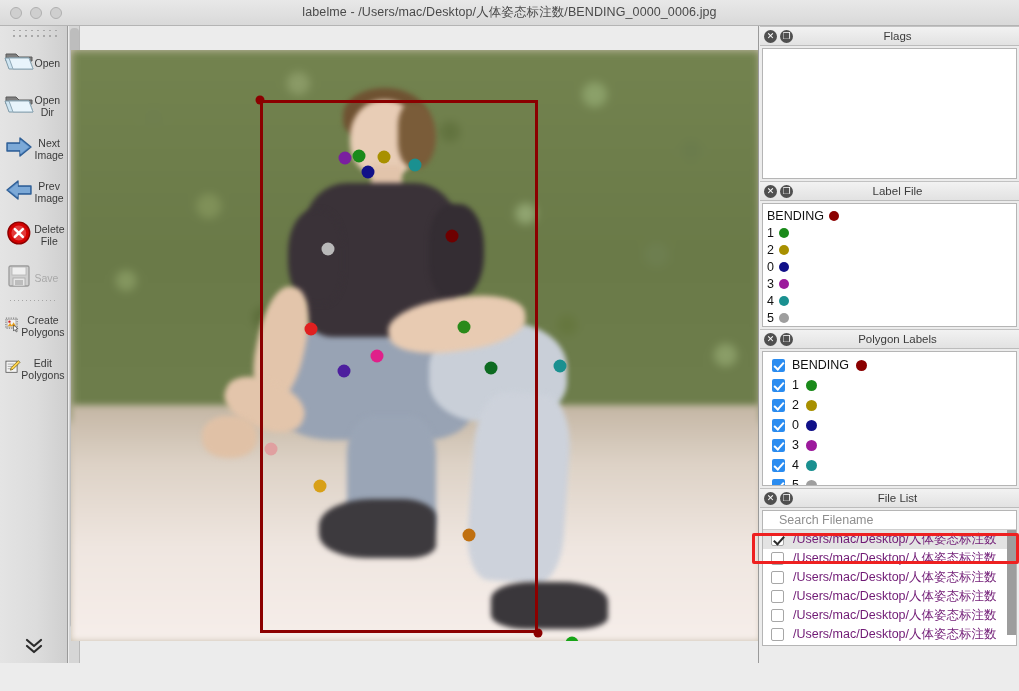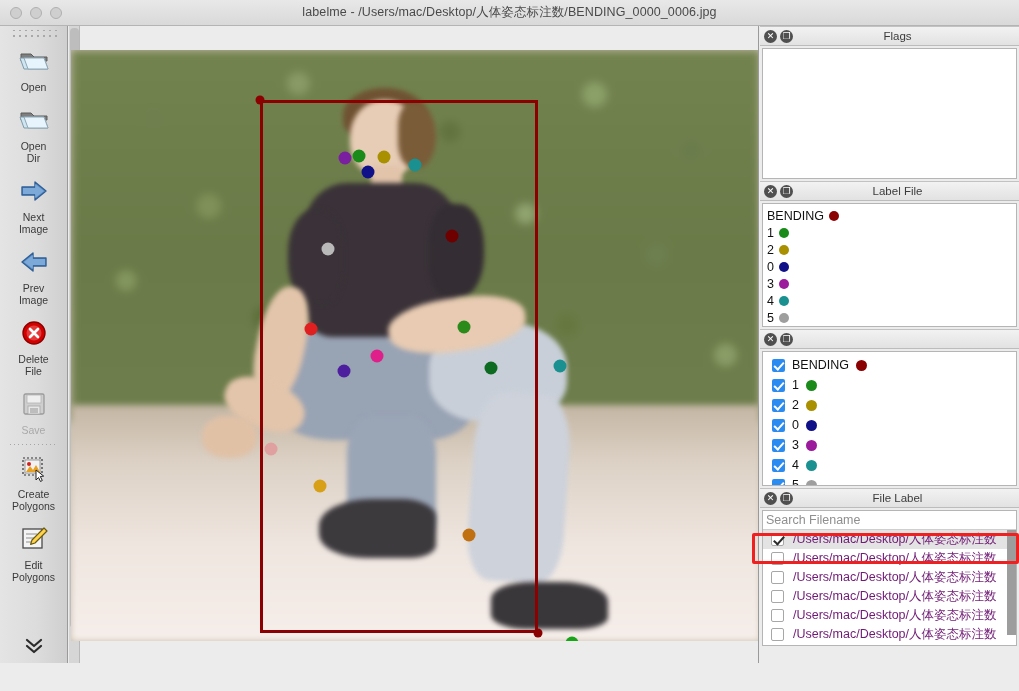--- a/index.html
+++ b/index.html
@@ -40,21 +40,21 @@
     border-right: 1px solid #9a9a9a;
     display: flex; flex-direction: column; align-items: center;
     padding-top: 4px;
   }
   .tb-grip {
     width: 46px; height: 8px; margin-bottom: 2px;
     background-image: radial-gradient(circle, #a8a8a8 1px, transparent 1px);
     background-size: 6px 6px; background-position: 0 3px;
   }
   .tb-item {
-    width: 66px; display: flex; flex-direction: column; align-items: center;
+    width: 66px; display: flex; flex-direction: row; align-items: center;
     padding: 5px 2px 6px 2px; cursor: default;
   }
   .tb-label {
     font-size: 10.5px; color: #3a3a3a; text-align: center;
     line-height: 12px; margin-top: 4px;
   }
   .tb-item.disabled .tb-label { color: #a9a9a9; }
   .tb-icon { width: 32px; height: 32px; display: block; }
   .tb-sep {
     width: 48px; height: 1px; margin: 2px 0 2px 0;
@@ -192,21 +192,21 @@
   }
   .cb::after {
     content: ""; position: absolute; left: 4px; top: 1px;
     width: 4px; height: 8px; border: solid #fff;
     border-width: 0 2px 2px 0; transform: rotate(42deg);
   }
   .pl-row .dot { width: 11px; height: 11px; }
 
   #search-field {
     height: 19px; border-bottom: 1px solid #cfcfcf; background: #fff;
-    display: flex; align-items: center; padding-left: 3px;
+    display: flex; align-items: center; padding-left: 16px;
     font-size: 12.5px; color: #8f8f8f;
   }
   .fl-row {
     display: flex; align-items: center; gap: 9px;
     height: 19px; padding-left: 8px;
     font-size: 12.5px; color: #701a75; white-space: nowrap; overflow: hidden;
   }
   .fl-row.selected { background: #e3e3e3; }
   .fcb {
     width: 13px; height: 13px; border: 1px solid #a7a7a7; border-radius: 2px;
@@ -444,20 +444,21 @@
           <span class="dot" style="background: rgb(158, 158, 158);"></span>
         </div>
         <div class="ll-row"></div>
       </div>
 
     <div class="panel-title">
       <div class="btns">
         <span class="pt-btn">✕</span>
         <span class="pt-btn">❐</span>
       </div>
+      <div class="t">Polygon Labels</div>
     </div>
     <div class="panel-body" id="polylabels-body">
         <div class="pl-row">
           <span class="cb"></span>
           <span>BENDING</span>
           <span class="dot" style="background: rgb(139, 0, 0);"></span>
         </div>
         <div class="pl-row">
           <span class="cb"></span>
           <span>1</span>
@@ -488,21 +489,21 @@
           <span>5</span>
           <span class="dot" style="background: rgb(158, 158, 158);"></span>
         </div>
       </div>
 
     <div class="panel-title">
       <div class="btns">
         <span class="pt-btn">✕</span>
         <span class="pt-btn">❐</span>
       </div>
-      <div class="t">File Label</div>
+      <div class="t">File List</div>
     </div>
     <div class="panel-body" id="filelist-body">
       <div id="search-field">Search Filename</div>
       <div id="filelist-rows">
           <div class="fl-row selected">
             <span class="fcb"></span>
             <span>/Users/mac/Desktop/人体姿态标注数</span>
           </div>
           <div class="fl-row">
             <span class="fcb"></span>

